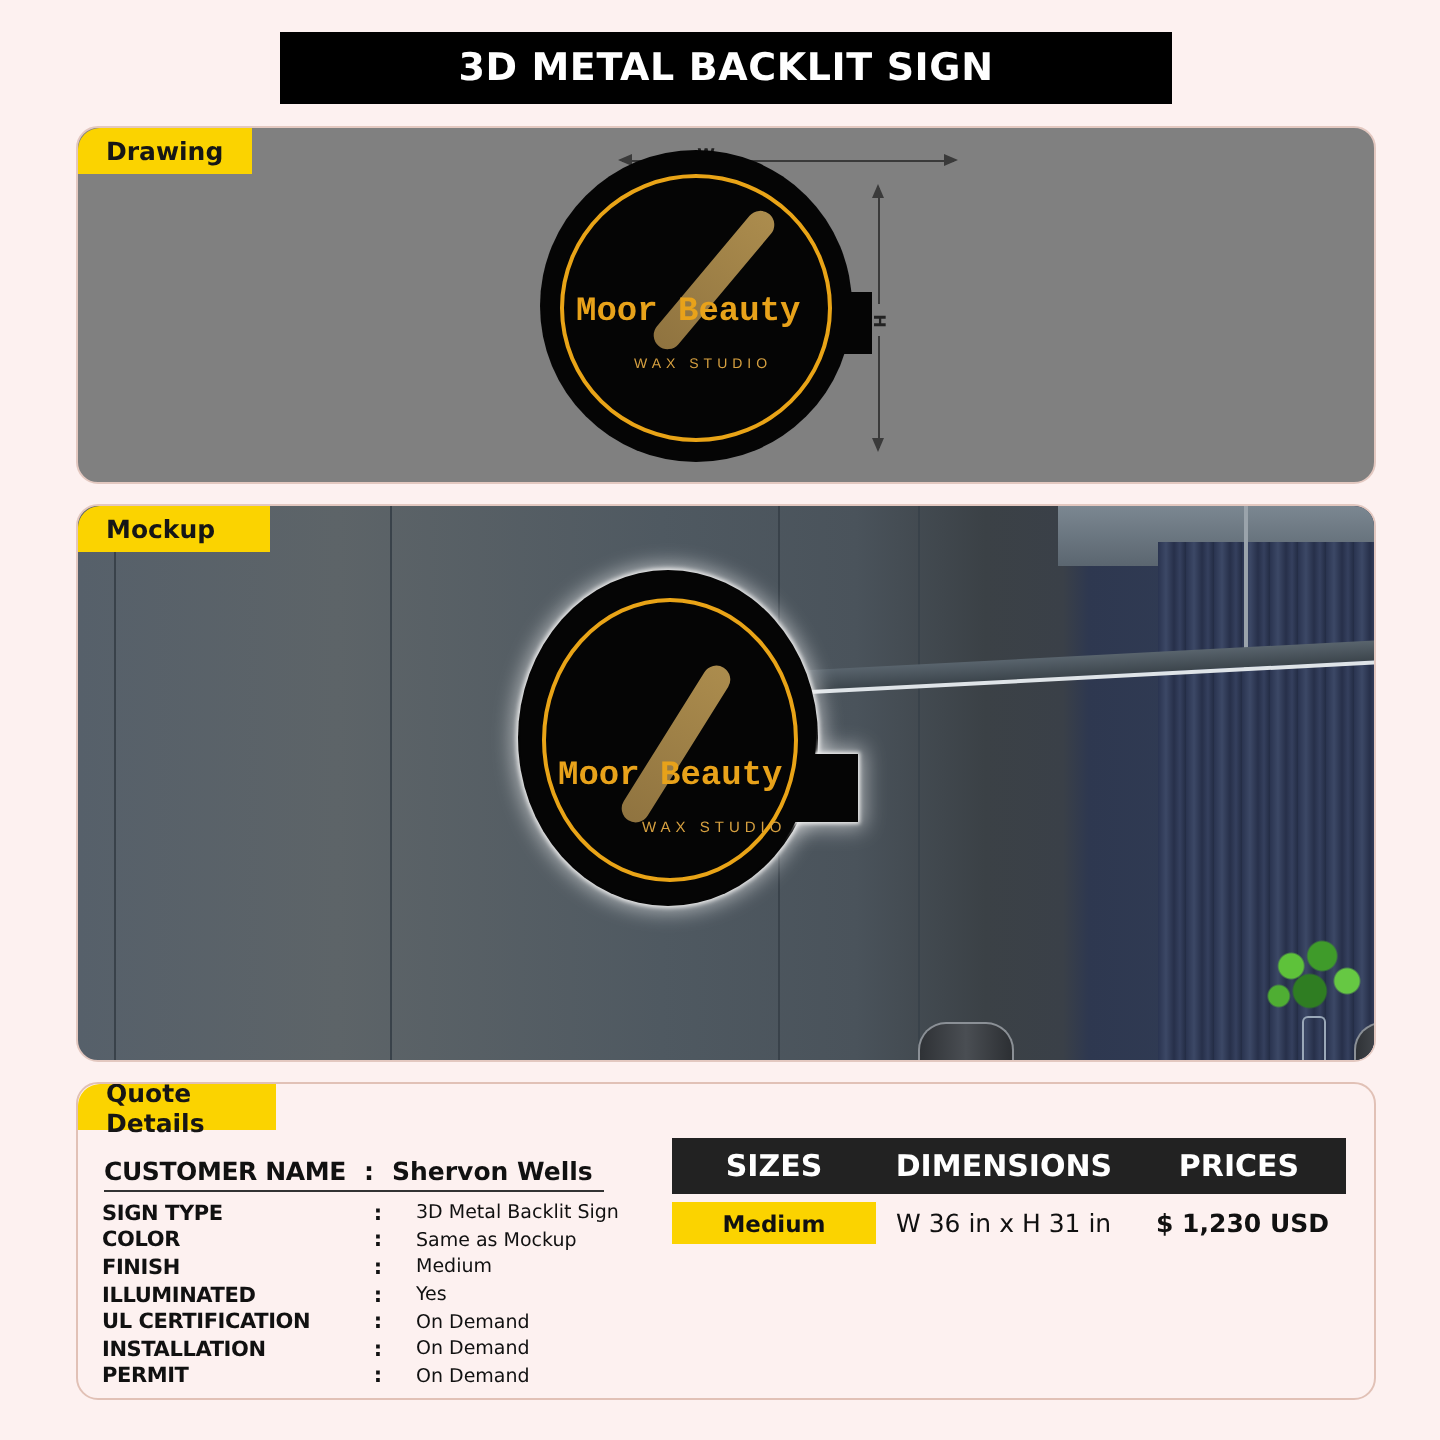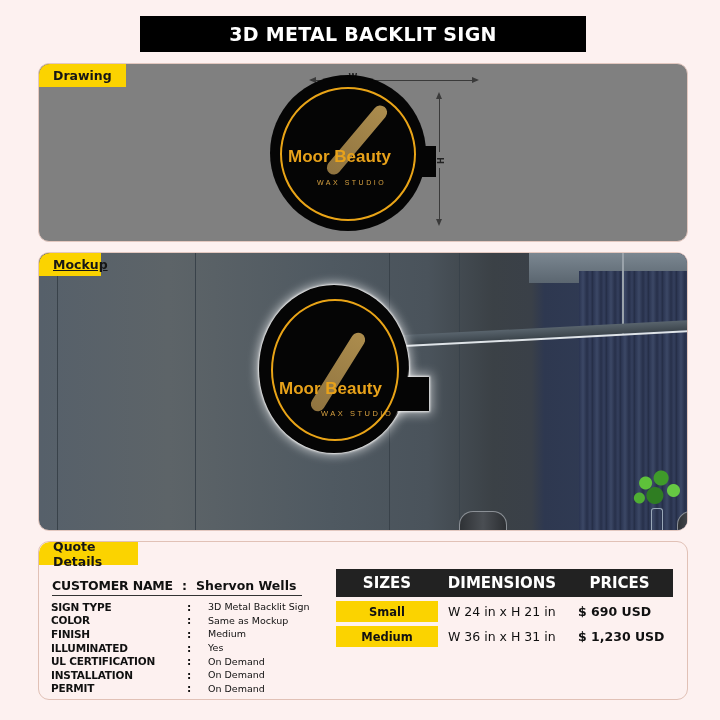--- a/index.html
+++ b/index.html
@@ -69,21 +69,21 @@
     border: 2px solid #e9a417;
   }
   .sign .tab-rect { position: absolute; background: #050505; }
   .sign .stick {
     position: absolute; border-radius: 8px;
     background: linear-gradient(90deg, #a8874a, #c9a45a);
     transform-origin: center; opacity: 0.85;
   }
   .sign .brand {
     position: absolute; white-space: nowrap;
-    font-family: Liberation Sans, sans-serif;
+    font-family: Liberation Mono, monospace;
     font-weight: bold; color: #e8a21a;
   }
   .sign .tagline {
     position: absolute; white-space: nowrap;
     font-family: "Liberation Sans", sans-serif; color: #d6a040; letter-spacing: 2.5px;
   }
 
   
   .mockup {
     top: 252px; height: 279px;
@@ -179,21 +179,21 @@
     <div class="disc" style="left:0; top:0; width:156px; height:156px;"></div>
     <div class="tab-rect" style="left:140px; top:71px; width:26px; height:31px;"></div>
     <div class="ring" style="left:10px; top:12px; width:136px; height:134px;"></div>
     <div class="stick" style="left:44px; top:58px; width:86px; height:14px; transform: rotate(-50deg);"></div>
     <div class="brand" style="left:18px; top:72px; font-size:17px;">Moor Beauty</div>
     <div class="tagline" style="left:47px; top:104px; font-size:7px;">WAX STUDIO</div>
   </div>
 </div>
 
 <div class="panel mockup">
-  <div class="panel-tab" style="width:62px;text-decoration:underline;">Mockup</div>
+  <div class="panel-tab" style="width:96px;">Mockup</div>
 
   <div class="wall-line" style="left:18px;"></div>
   <div class="wall-line" style="left:156px;"></div>
   <div class="wall-line" style="left:350px;"></div>
   <div class="wall-line" style="left:420px;"></div>
   <div class="ceiling"></div>
   <div class="curtain"></div>
   <div class="lamp-rod"></div>
   <div class="lamp-bar"></div>
   <div class="plant"></div>
@@ -260,23 +260,18 @@
     </div>
   </div>
 
   <div class="price-table">
     <div class="pt-head">
       <div class="c1">SIZES</div>
       <div class="c2">DIMENSIONS</div>
       <div class="c3">PRICES</div>
     </div>
     <div class="pt-row">
-      <div class="c1">Small</div>
-      <div class="c2">W 24 in x H 21 in</div>
-      <div class="c3">$ 690 USD</div>
-    </div>
-    <div class="pt-row">
       <div class="c1">Medium</div>
       <div class="c2">W 36 in x H 31 in</div>
       <div class="c3">$ 1,230 USD</div>
     </div>
   </div>
 </div>
 
 </body></html>

